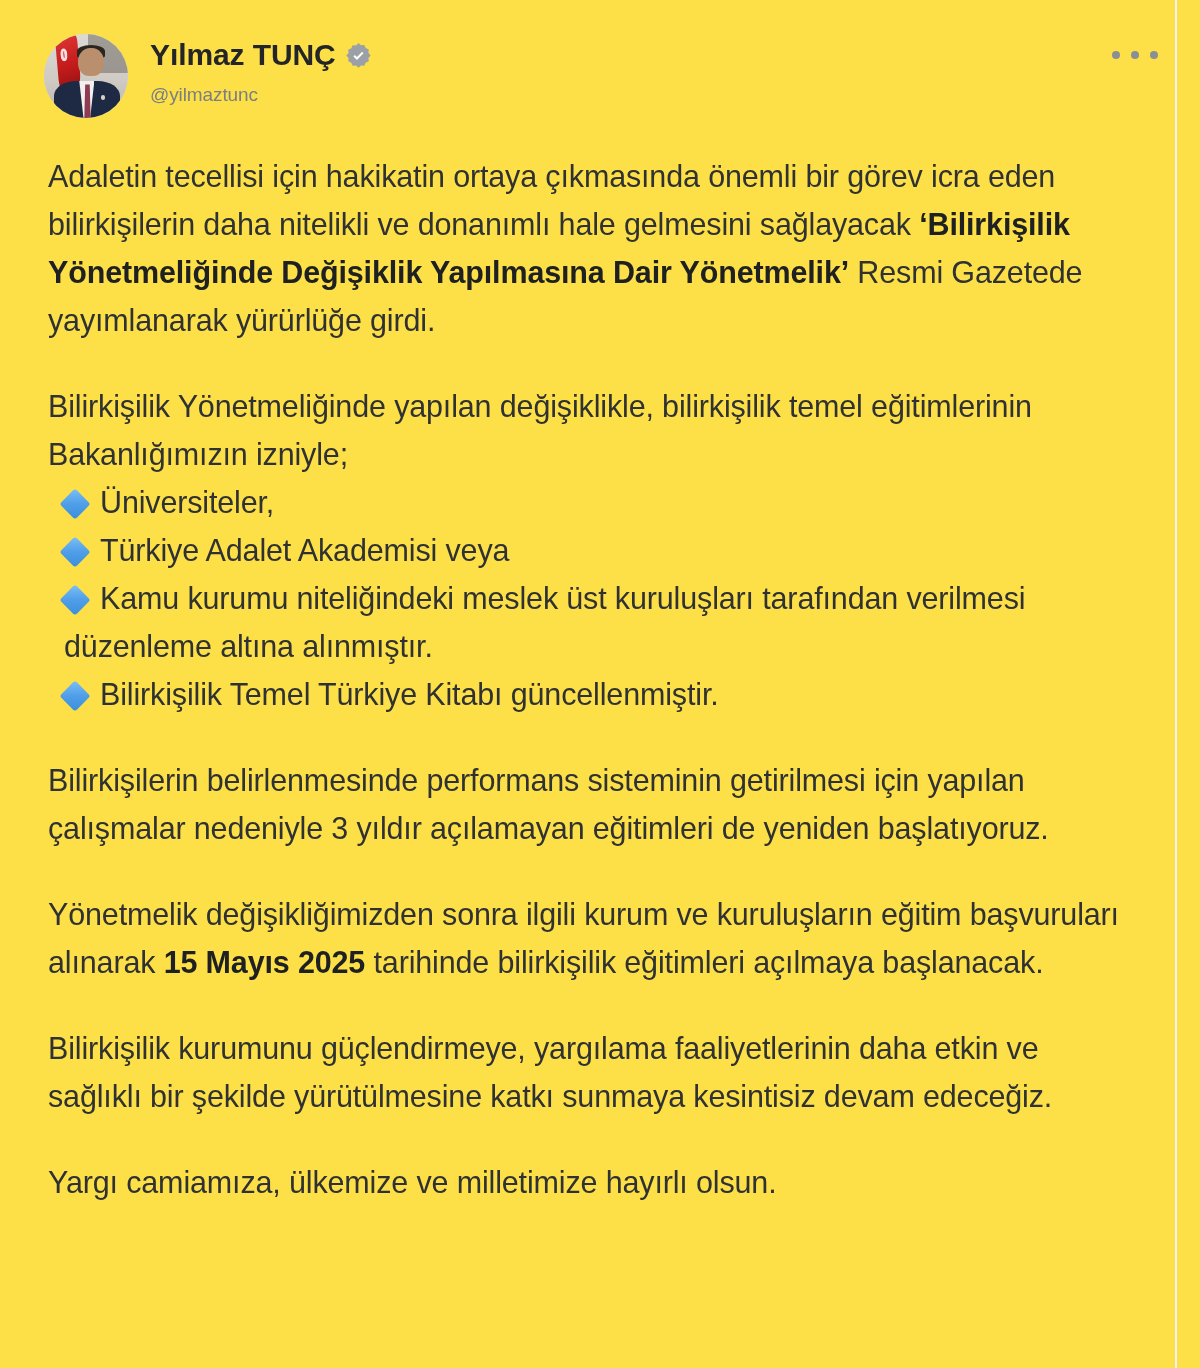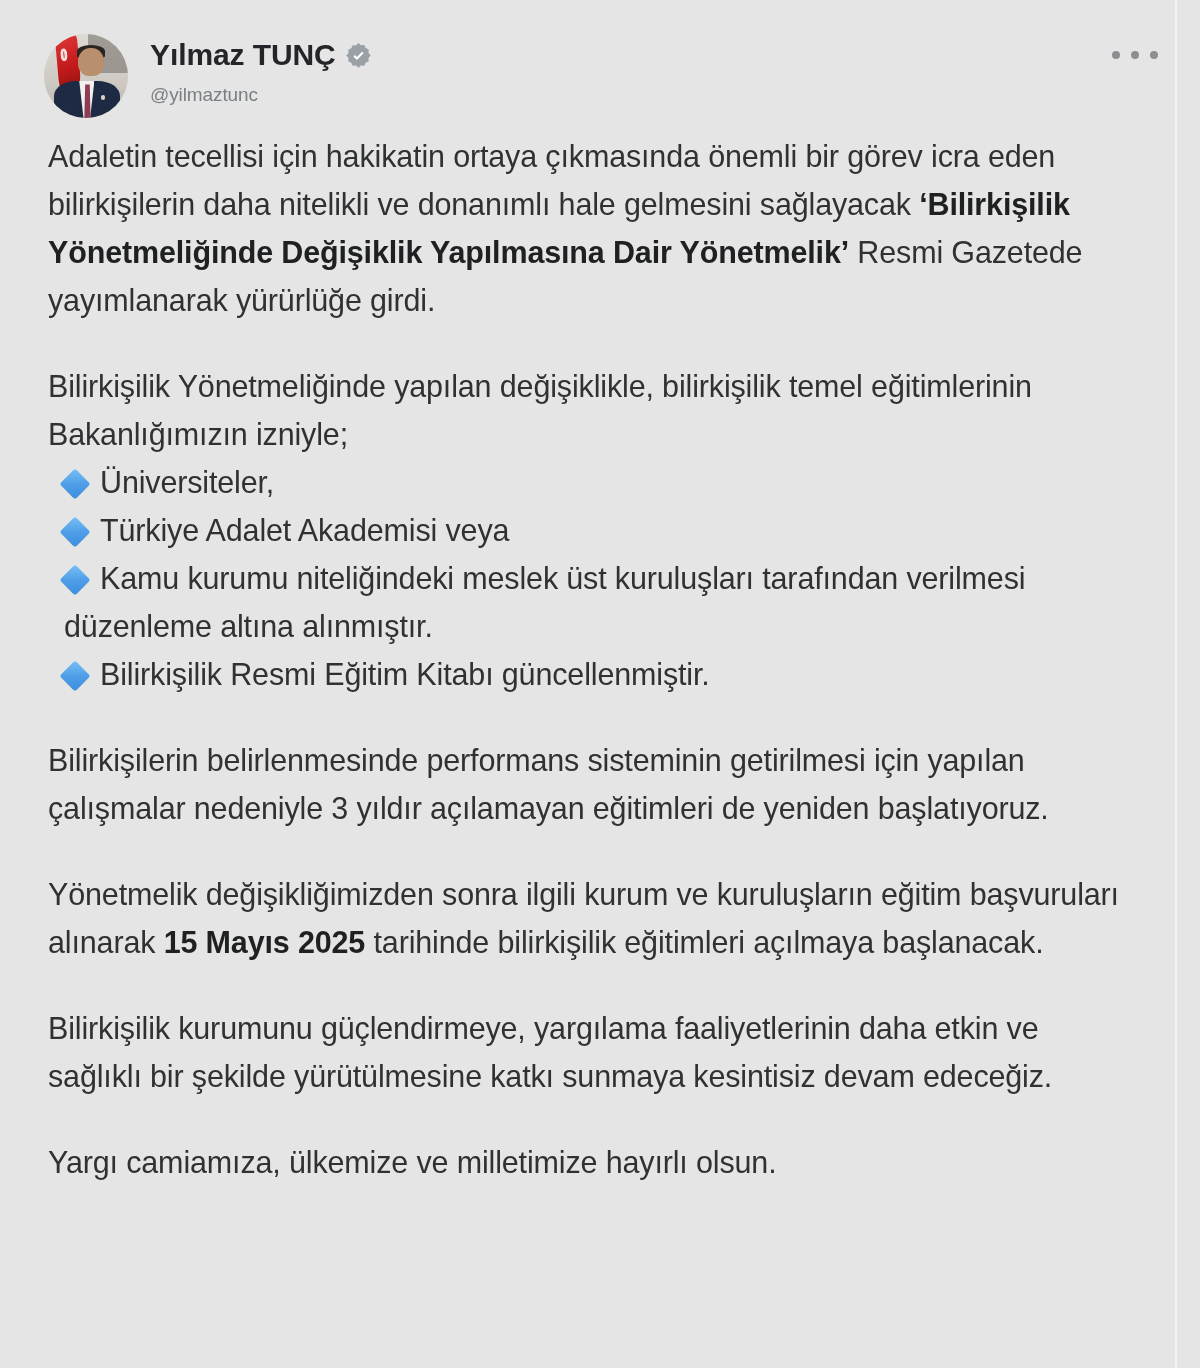--- a/index.html
+++ b/index.html
@@ -9,21 +9,21 @@
     height: 1368px;
     background: #ffffff;
     font-family: "Liberation Sans", sans-serif;
     -webkit-font-smoothing: antialiased;
   }
 
   #tweet-card {
     position: relative;
     width: 1200px;
     height: 1368px;
-    background: #e5e5e5;
+    background: #fde047;
     overflow: hidden;
   }
 
   
   .right-rule {
     position: absolute;
     top: 0;
     left: 1175px;
     width: 2px;
     height: 1368px;
@@ -175,21 +175,21 @@
     display: block;
     width: 8px;
     height: 8px;
     border-radius: 50%;
     background: #8b8f94;
   }
 
   
   .tweet-body {
     position: absolute;
-    top: 132px;
+    top: 152px;
     left: 48px;
     width: 1085px;
     font-size: 30.5px;
     line-height: 48px;
     color: #2f3133;
     letter-spacing: -.15px;
   }
 
   .para { margin: 0; }
   .para + .para { margin-top: 38px; }
@@ -256,21 +256,21 @@
     <i></i>
   </div>
 
   <div class="tweet-body" id="tweet-body">
       <div class="para"><span>Adaletin tecellisi için hakikatin ortaya çıkmasında önemli bir görev icra eden bilirkişilerin daha nitelikli ve donanımlı hale gelmesini sağlayacak </span><b>‘Bilirkişilik Yönetmeliğinde Değişiklik Yapılmasına Dair Yönetmelik’</b><span> Resmi Gazetede yayımlanarak yürürlüğe girdi.</span></div>
       <div class="para"><span>Bilirkişilik Yönetmeliğinde yapılan değişiklikle, bilirkişilik temel eğitimlerinin Bakanlığımızın izniyle;</span></div>
       <ul class="bullet-list para" style="margin-top: 0px;">
         <li><span class="dia"></span><span>Üniversiteler,</span></li>
         <li><span class="dia"></span><span>Türkiye Adalet Akademisi veya</span></li>
         <li><span class="dia"></span><span>Kamu kurumu niteliğindeki meslek üst kuruluşları tarafından verilmesi düzenleme altına alınmıştır.</span></li>
-        <li><span class="dia"></span><span>Bilirkişilik Resmi Eğitim Kitabı güncellenmiştir.</span></li>
+        <li><span class="dia"></span><span>Bilirkişilik Temel Türkiye Kitabı güncellenmiştir.</span></li>
       </ul>
       <div class="para"><span>Bilirkişilerin belirlenmesinde performans sisteminin getirilmesi için yapılan çalışmalar nedeniyle 3 yıldır açılamayan eğitimleri de yeniden başlatıyoruz.</span></div>
       <div class="para"><span>Yönetmelik değişikliğimizden sonra ilgili kurum ve kuruluşların eğitim başvuruları alınarak </span><b>15 Mayıs 2025</b><span> tarihinde bilirkişilik eğitimleri açılmaya başlanacak.</span></div>
       <div class="para"><span>Bilirkişilik kurumunu güçlendirmeye, yargılama faaliyetlerinin daha etkin ve sağlıklı bir şekilde yürütülmesine katkı sunmaya kesintisiz devam edeceğiz.</span></div>
       <div class="para"><span>Yargı camiamıza, ülkemize ve milletimize hayırlı olsun.</span></div>
     </div>
 
 </div>
 
 </body></html>

